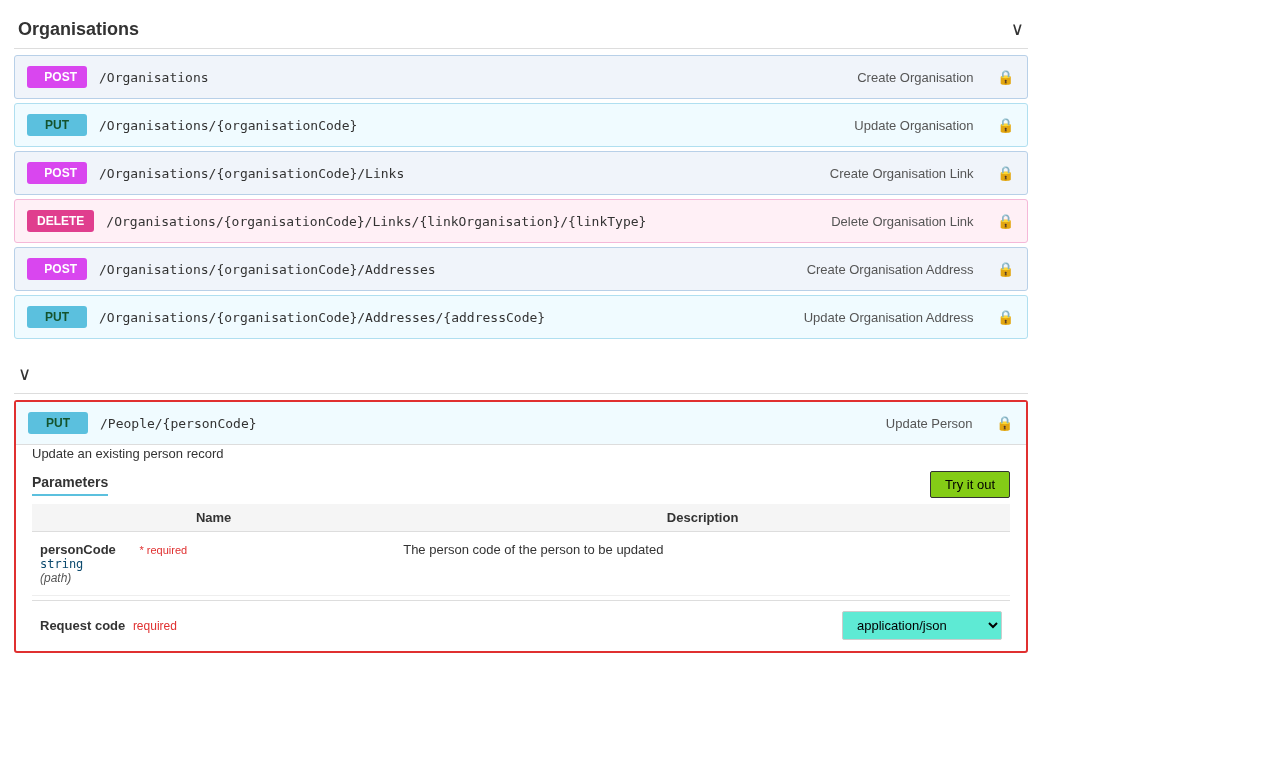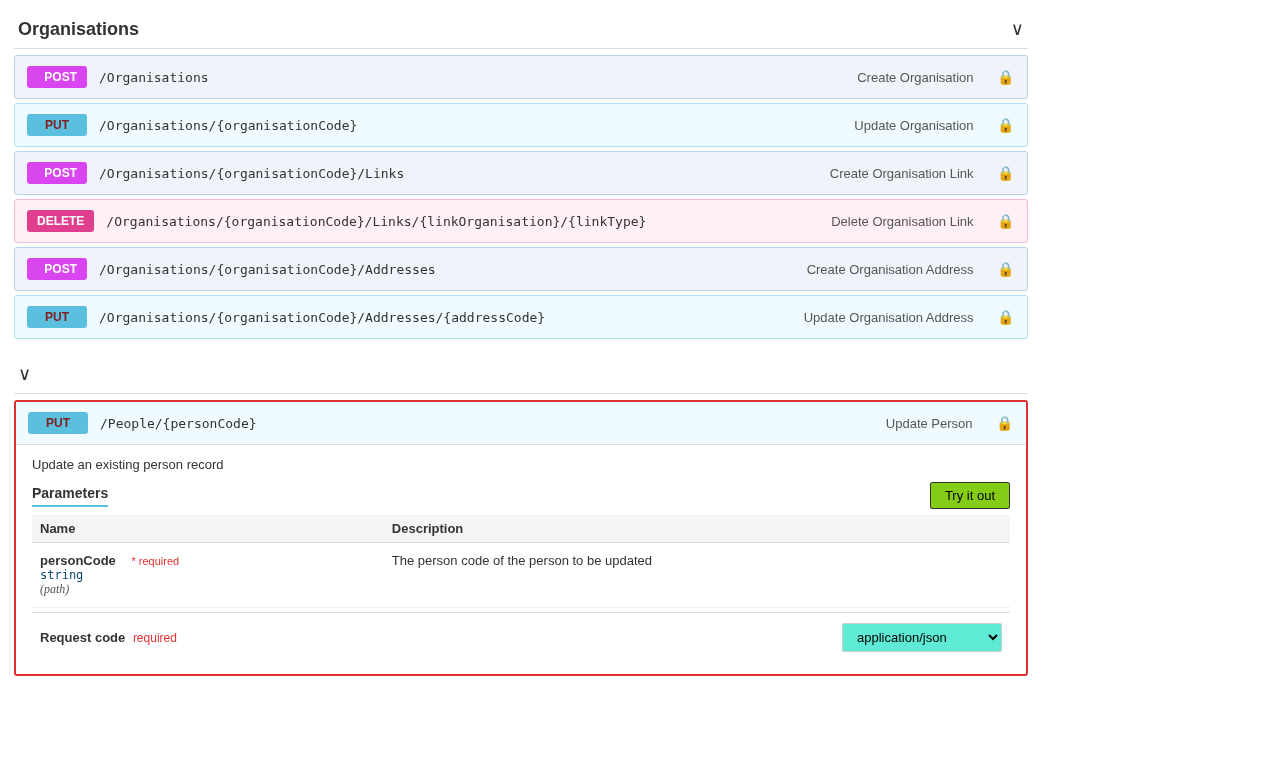--- a/index.html
+++ b/index.html
@@ -67,21 +67,21 @@
       display: inline-block;
       color: #fff;
       font-weight: bold;
       font-size: 12px;
       padding: 4px 10px;
       border-radius: 3px;
       min-width: 60px;
       text-align: center;
     }
     .method-post { background: #d946ef; text-align: right; }
-    .method-put { background: #5bc0de; color: #7f1d1d; }
+    .method-put { background: #5bc0de; color: #14532d; }
     .method-delete { background: #e03e8e; }
 
     .endpoint-path {
       font-family: monospace;
       font-size: 13px;
       color: #333;
     }
     .endpoint-right {
       display: flex;
       align-items: center;
@@ -121,21 +121,21 @@
     }
     .expanded-panel .endpoint-row {
       border: none;
       border-radius: 0;
       margin-bottom: 0;
       background: #f0fbff;
       border-bottom: 1px solid #ddd;
     }
 
     .panel-body {
-      padding: 12px 16px;
+      padding: 1px 16px;
     }
     .panel-description {
       font-size: 13px;
       color: #333;
       margin-bottom: 10px;
     }
 
     
     .parameters-header {
       display: flex;
@@ -159,51 +159,51 @@
       border-radius: 2px;
     }
 
     
     .params-table {
       width: 100%;
       border-collapse: collapse;
       margin-top: 6px;
     }
     .params-table th {
-      text-align: left;
+      text-align: center;
       font-weight: bold;
       font-size: 13px;
       color: #333;
       padding: 6px 8px;
       border-bottom: 1px solid #ddd;
       background: #f5f5f5;
     }
     .params-table td {
       padding: 10px 8px;
       vertical-align: top;
       border-bottom: 1px solid #eee;
       font-size: 13px;
     }
     .param-name {
       font-weight: bold;
       color: #333;
     }
     .param-required {
       color: #e03030;
       font-size: 11px;
-      margin-left: 12px;
+      margin-left: 20px;
     }
     .param-type {
       font-family: monospace;
       font-size: 12px;
       color: #0c4a6e;
     }
     .param-location {
       font-style: italic;
-      font-family: Liberation Serif, serif;
+      font-family: Liberation Sans, sans-serif;
       font-size: 12px;
       color: #555;
     }
 
     
     .request-body-row {
       display: flex;
       align-items: center;
       justify-content: space-between;
       padding: 10px 8px;

